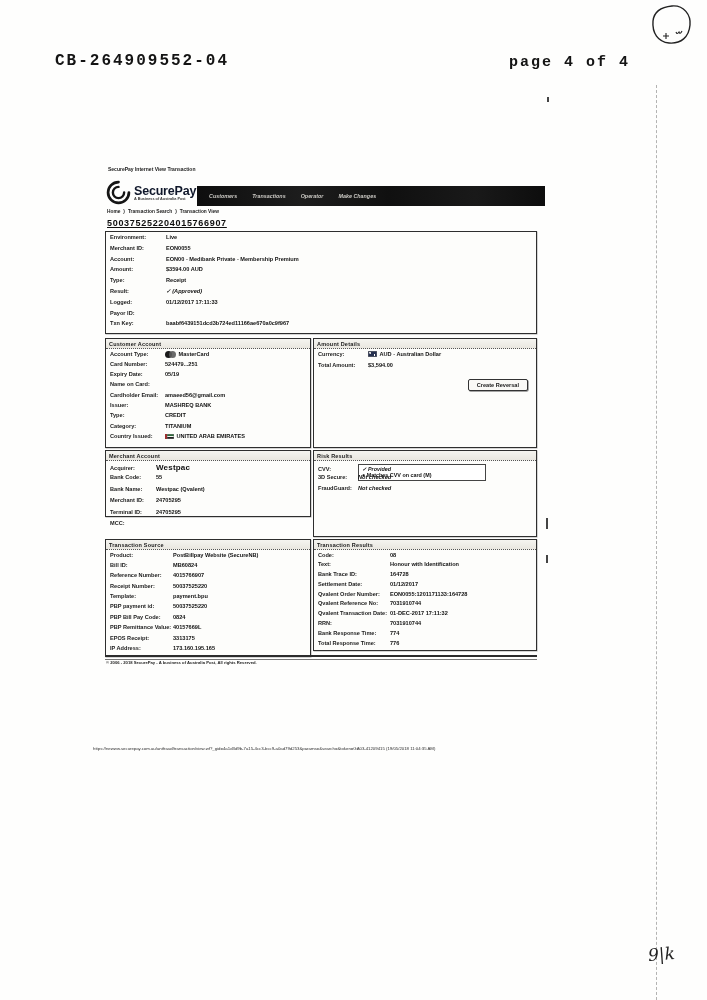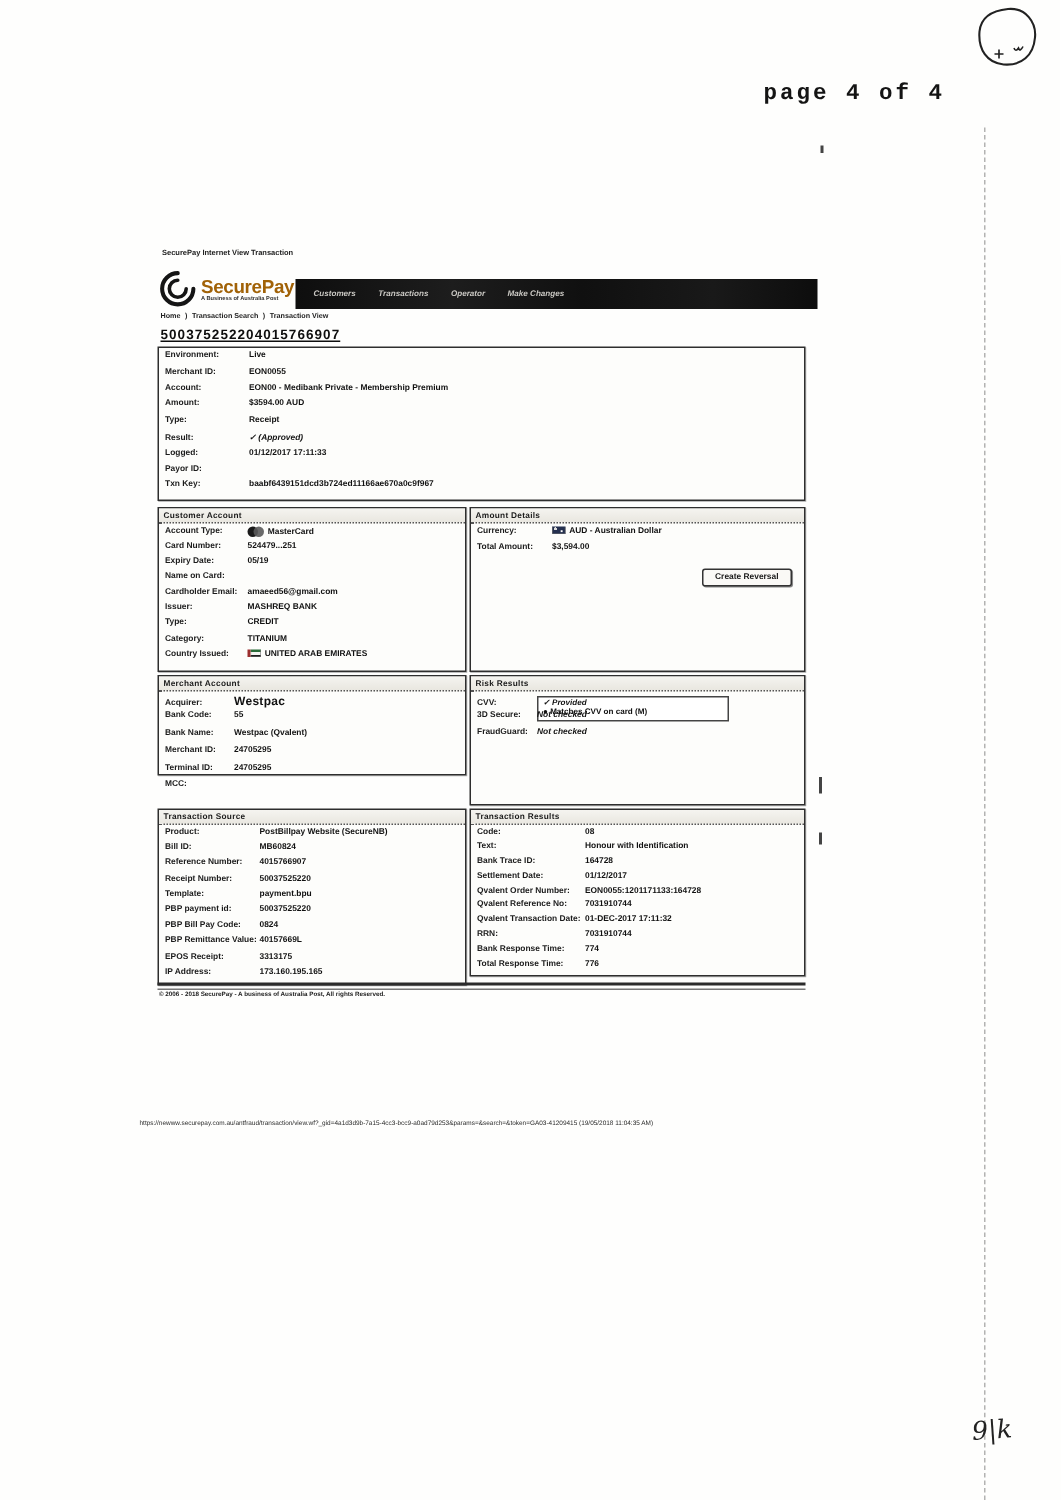--- a/index.html
+++ b/index.html
@@ -12,21 +12,21 @@
             font-size:15px;font-weight:700;letter-spacing:2px;color:#141414;}
   .margin-line{position:absolute;left:656px;top:85px;height:915px;width:0;
                border-left:1.5px dashed #9a9a9a;opacity:.75;}
   .hand-circle{position:absolute;left:648px;top:3px;}
   .hand-mark{position:absolute;left:648px;top:944px;font-family:"DejaVu Serif",serif;
              font-style:italic;font-size:17px;color:#222;transform:rotate(-4deg);}
   .spk{position:absolute;background:#444;}
   
   .caption{position:absolute;left:108px;top:166px;font-size:5px;font-weight:700;color:#222;}
   .logo{position:absolute;left:106px;top:180px;display:flex;align-items:center;gap:3px;}
-  .logo-text .nm{font-size:12.5px;font-weight:800;letter-spacing:-.2px;color:#a16207;line-height:12px;display:block;}
+  .logo-text .nm{font-size:12.5px;font-weight:800;letter-spacing:-.2px;color:#0f172a;line-height:12px;display:block;}
   .logo-text .tg{font-size:3.8px;font-weight:700;color:#333;display:block;}
   .nav{position:absolute;left:197px;top:186px;width:348px;height:20px;display:flex;align-items:center;
        gap:15px;padding-left:12px;box-sizing:border-box;
        background:linear-gradient(90deg,#0e0e0e,#1d1d1d 30%,#101010 55%,#191919 80%,#0d0d0d);}
   .navitem{font-size:5.4px;font-style:italic;font-weight:600;color:#cbc9c4;cursor:pointer;white-space:nowrap;}
   .crumbs{position:absolute;left:107px;top:209px;font-size:4.8px;font-weight:700;color:#222;display:flex;gap:3px;}
   .bsep{color:#222;}
   .bitem{cursor:pointer;}
   .txnid{position:absolute;left:107px;top:218px;font-size:9px;font-weight:800;letter-spacing:.7px;color:#0e0e0e;text-decoration:underline;}
   .panel{position:absolute;border:1.2px solid #2e2e2e;background:#fdfdfb;box-sizing:border-box;
@@ -59,20 +59,21 @@
   .footrule{position:absolute;left:105px;top:655px;width:432px;height:1.5px;
             border-top:2px solid #2b2b2b;border-bottom:1px solid #777;}
   .copyright{position:absolute;left:106px;top:660px;font-size:4.2px;font-weight:700;color:#222;}
   .urlline{position:absolute;left:93px;top:746px;width:440px;font-size:4.3px;color:#2c2c2c;white-space:nowrap;}
 </style>
 </head>
 <body>
 
 <div class="sheet">
 
+  <div class="doc-ref">CB-264909552-04</div>
   <div class="page-ind">page 4 of 4</div>
   <svg class="hand-circle" width="48" height="48" viewBox="0 0 48 48">
     <path d="M24,3 C36,2 43,12 42,22 C41,34 33,41 21,40 C10,39 4,30 5,18 C6,8 14,4 24,3 Z" fill="none" stroke="#222" stroke-width="1.4"></path>
     <path d="M18,30 l0,6 M15,33 l6,0" stroke="#222" stroke-width="1.1" fill="none"></path>
     <path d="M28,29 q1,3 3,0 q1,3 3,-1" stroke="#222" stroke-width="1.1" fill="none"></path>
   </svg>
   <div class="margin-line"></div>
   <div class="hand-mark">9|k</div>
   <div class="spk" style="left:547px;top:97px;width:1.5px;height:5px;"></div>
   <div class="spk" style="left:546px;top:518px;width:1.5px;height:11px;"></div>

